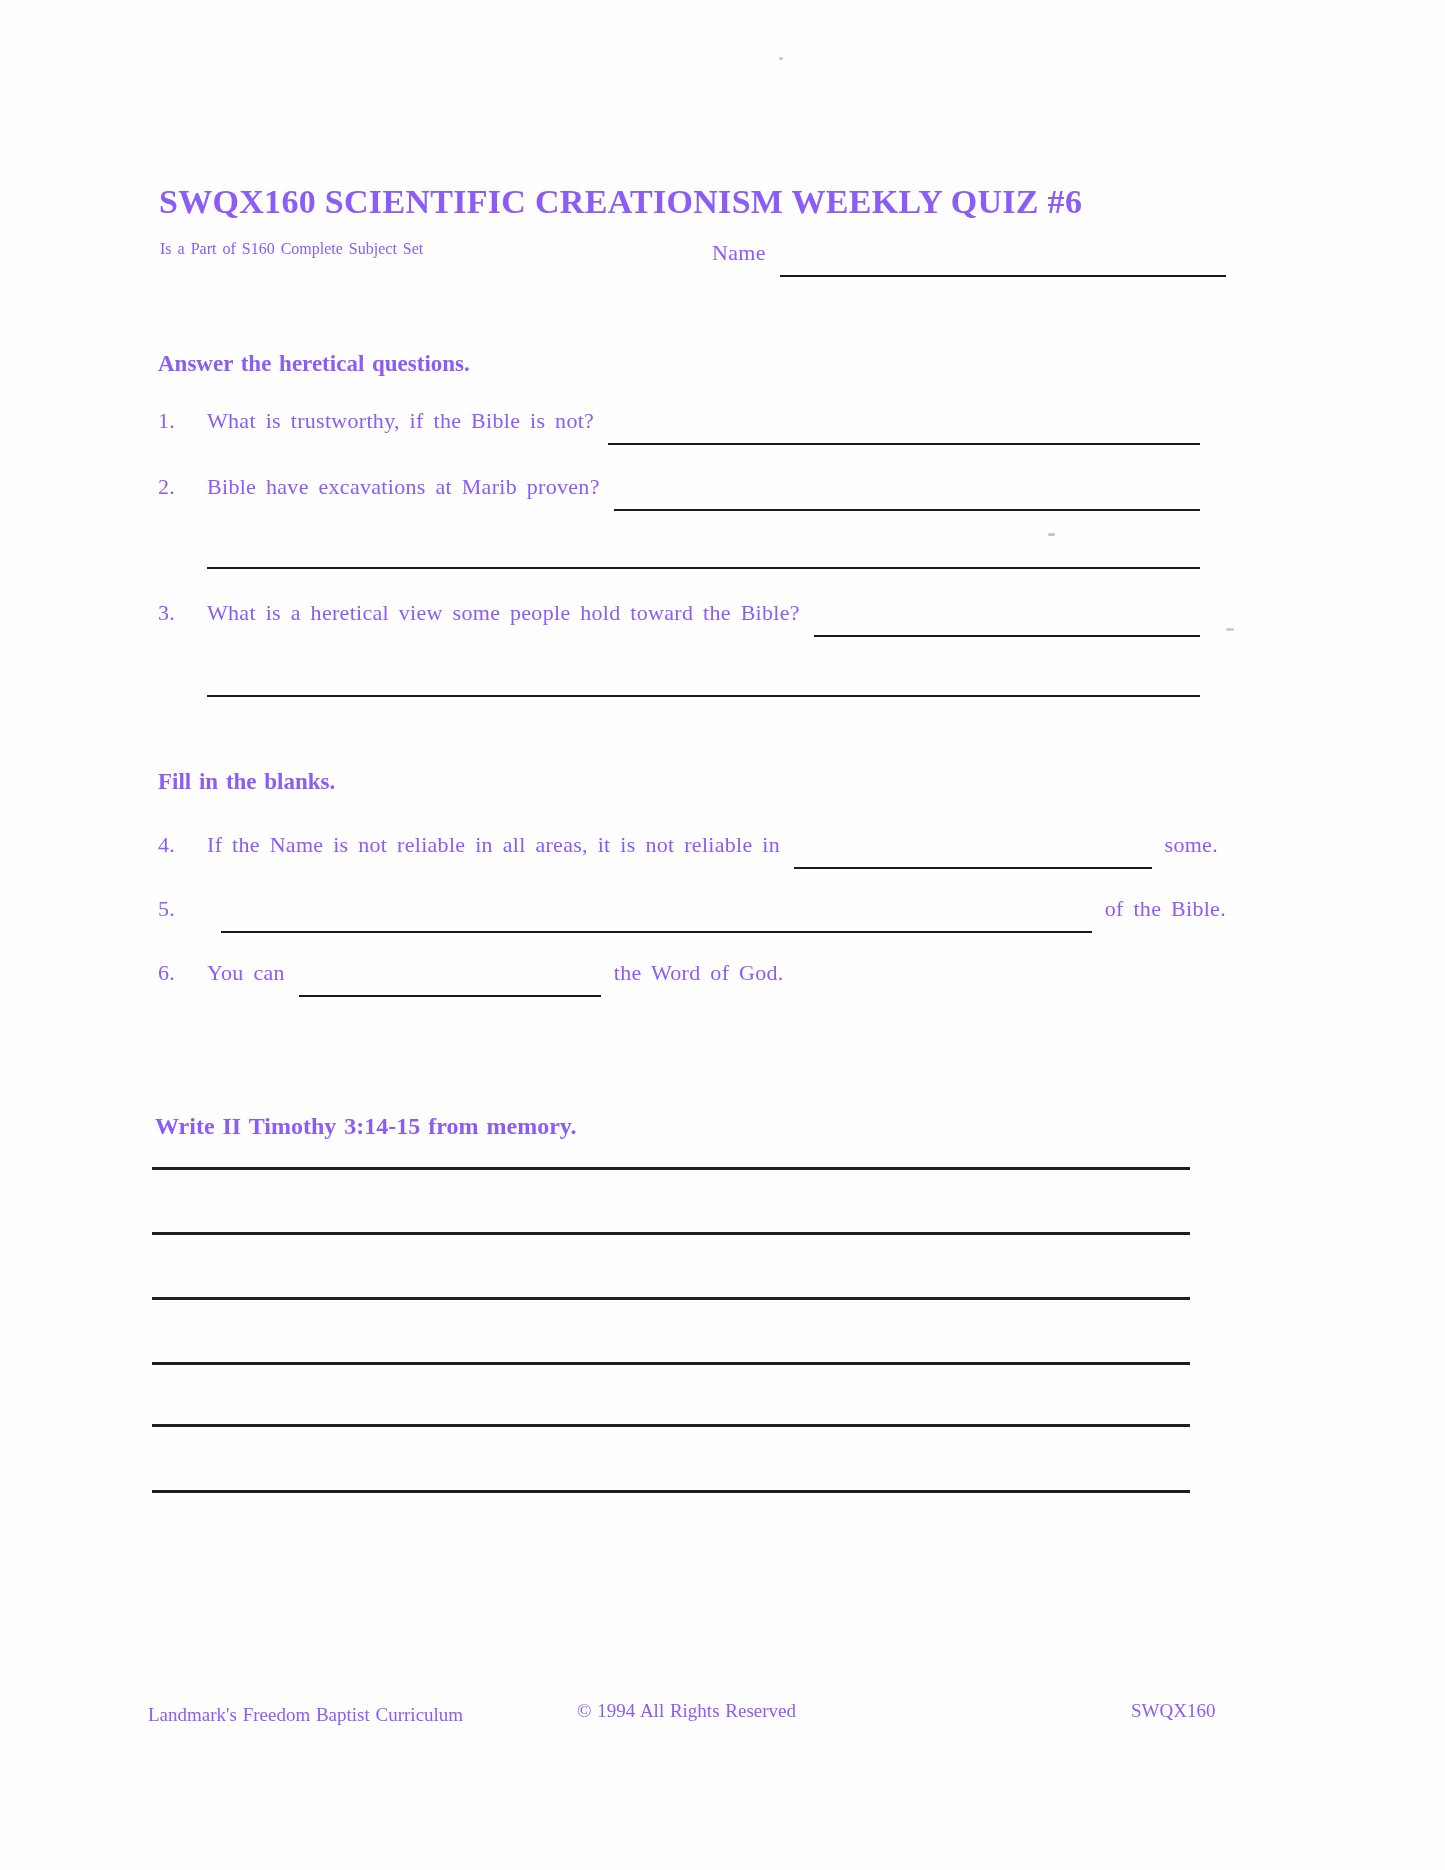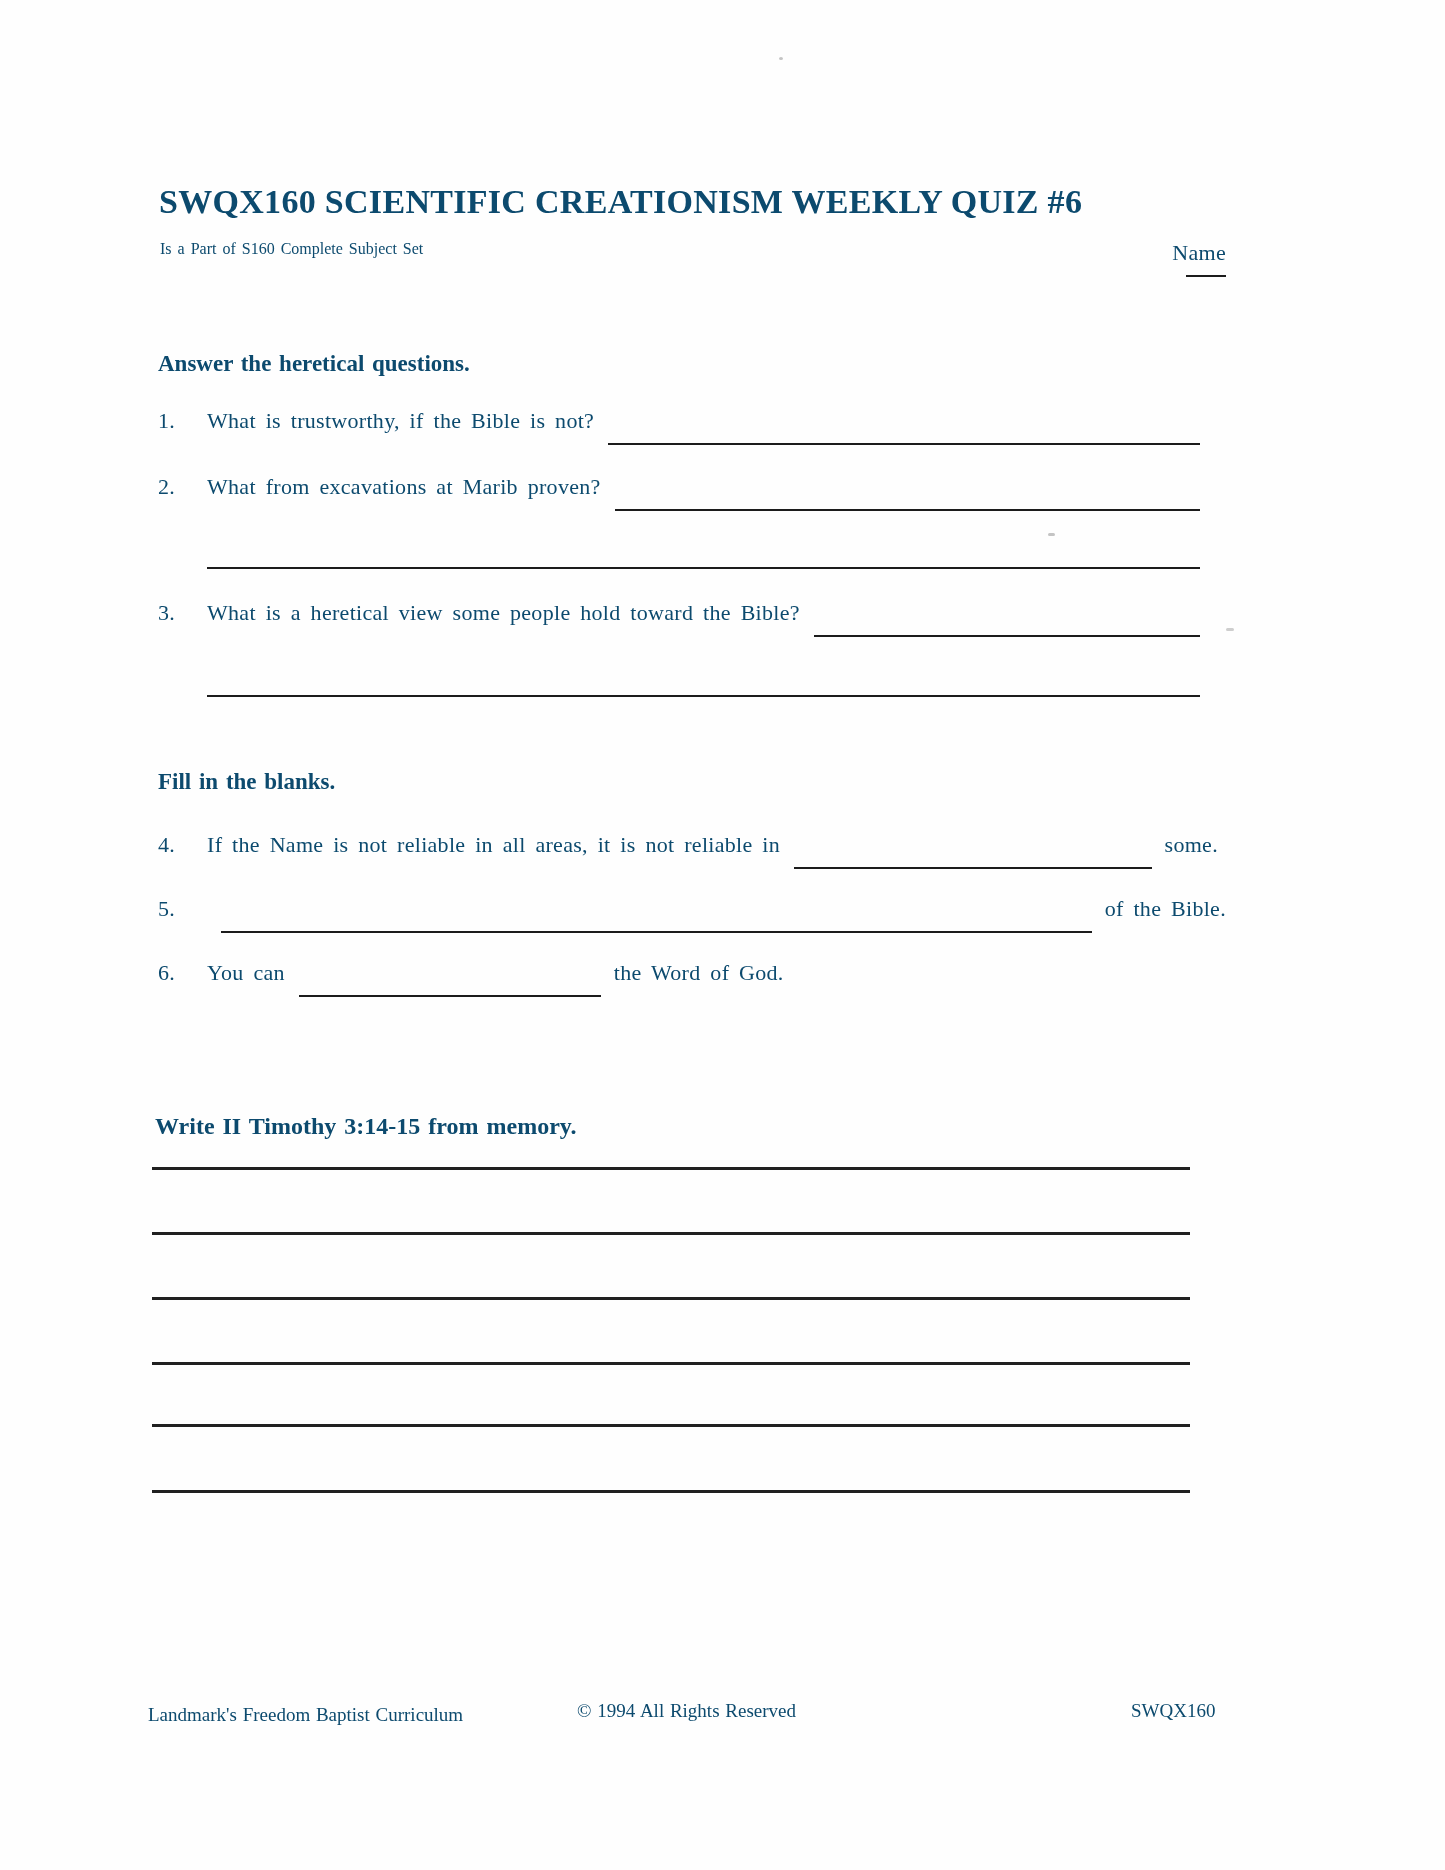--- a/index.html
+++ b/index.html
@@ -2,21 +2,21 @@
 <html><head>
 <meta charset="utf-8">
 <style>
   html,body{margin:0;padding:0;background:#d9d9d9;}
   .page{
     position:relative;
     width:1445px;height:1870px;
     margin:0 auto;
     background:#fefefe;
     font-family:"Liberation Serif","DejaVu Serif",serif;
-    color:#0c4a6e;
+    color:#8b5cf6;
     overflow:hidden;
   }
   .abs{position:absolute;white-space:nowrap;}
   .title{font-size:34px;font-weight:bold;letter-spacing:0.3px;}
   .sub{font-size:16px;word-spacing:2px;}
   .heading{font-size:23px;font-weight:bold;word-spacing:2px;}
   .heading-lg{font-size:24px;font-weight:bold;word-spacing:2px;margin-top:37px;}
   .qtext{font-size:22px;word-spacing:4px;letter-spacing:0.3px;line-height:30px;}
   .row{
     position:absolute;
@@ -45,36 +45,36 @@
 </style>
 </head>
 <body>
 
 <div class="page">
 
   <div class="abs title" style="left:159px;top:183px;">SWQX160 SCIENTIFIC CREATIONISM WEEKLY QUIZ #6</div>
 
   <div class="abs sub" style="left:160px;top:240px;">Is a Part of S160 Complete Subject Set</div>
 
-  <div class="row" style="left:712px;top:238px;width:514px;flex-direction:column;">
+  <div class="row" style="left:712px;top:238px;width:514px;">
     <span class="qtext">Name</span>
     <span class="bl"></span>
   </div>
 
   <div class="abs heading" style="left:158px;top:351px;">Answer the heretical questions.</div>
 
   <div class="row" style="left:158px;top:406px;width:1042px;">
     <span class="qtext qnum">1.</span>
     <span class="qtext">What is trustworthy, if the Bible is not?</span>
     <span class="bl"></span>
   </div>
 
   <div class="row" style="left:158px;top:472px;width:1042px;">
     <span class="qtext qnum">2.</span>
-    <span class="qtext">What from excavations at Marib proven?</span>
+    <span class="qtext">Bible have excavations at Marib proven?</span>
     <span class="bl"></span>
   </div>
 
   <div class="line" style="left:207px;top:567px;width:993px;"></div>
 
   <div class="row" style="left:158px;top:598px;width:1042px;">
     <span class="qtext qnum">3.</span>
     <span class="qtext">What is a heretical view some people hold toward the Bible?</span>
     <span class="bl"></span>
   </div>

